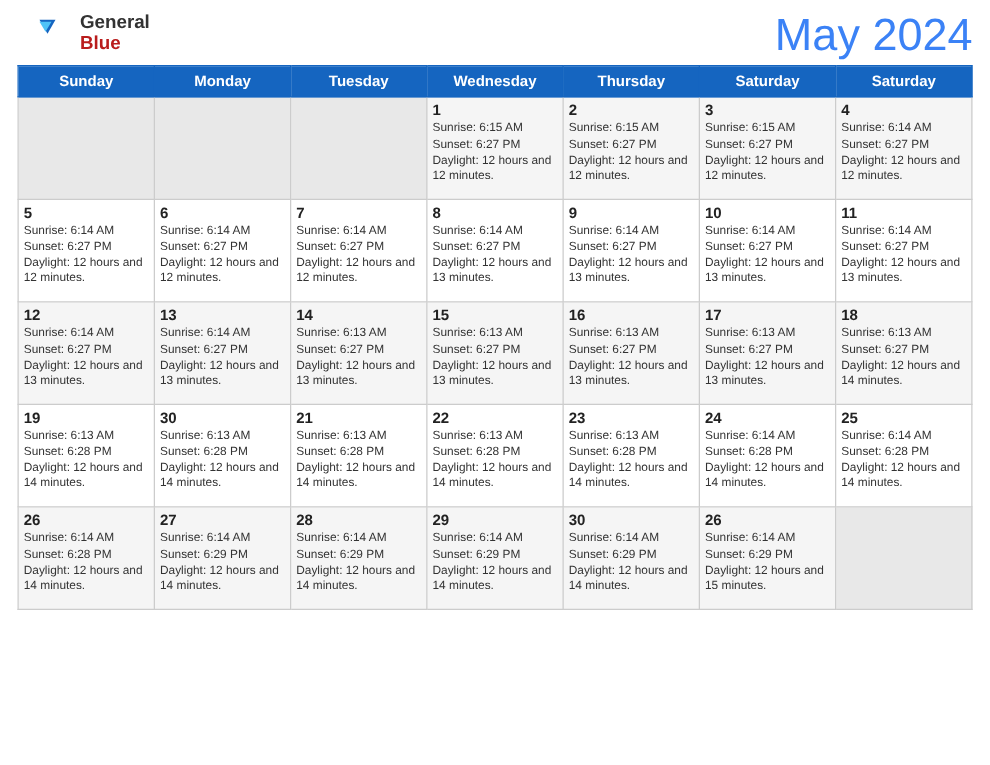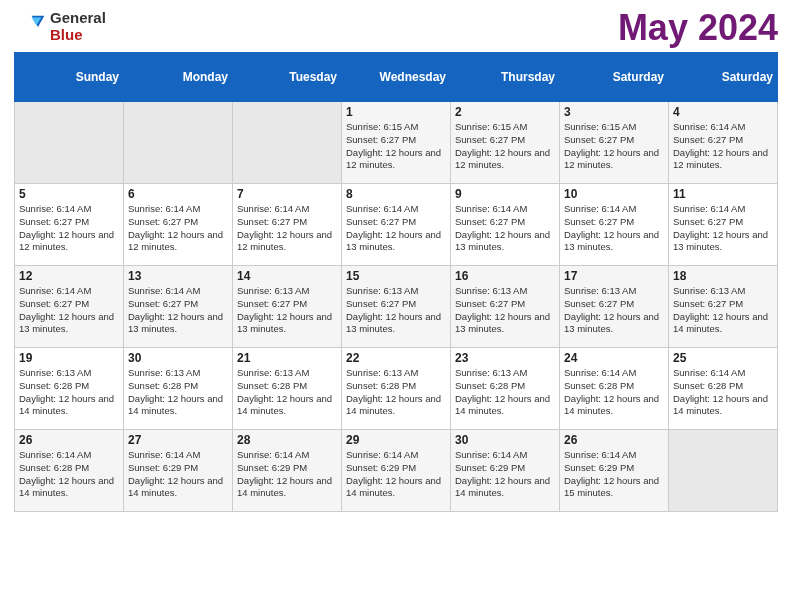--- a/index.html
+++ b/index.html
@@ -17,21 +17,21 @@
     }
     .header {
       display: flex;
       justify-content: space-between;
       align-items: flex-start;
       margin-bottom: 6px;
     }
     .logo {
       display: flex;
       align-items: center;
-      gap: 4px;
+      gap: 18px;
     }
     .logo-text {
       display: flex;
       flex-direction: column;
       line-height: 1.1;
     }
     .logo-general {
       font-size: 15px;
       font-weight: bold;
       color: #333;
@@ -43,41 +43,41 @@
     }
     .logo-icon {
       width: 32px;
       height: 32px;
     }
     .title-block {
       text-align: right;
     }
     .title-month {
       font-size: 36px;
-      font-weight: bold;
-      color: #701a75;
+      font-weight: normal;
+      color: #3b82f6;
       line-height: 1;
     }
     .title-location {
       font-size: 15px;
       color: #444;
       margin-top: 2px;
     }
     .calendar {
       width: 100%;
       border-collapse: collapse;
       table-layout: fixed;
     }
     .calendar thead tr th {
       background: #1565c0;
       color: #fff;
       font-size: 12px;
       font-weight: bold;
-      padding: 17px 4px;
-      text-align: right;
+      padding: 5px 4px;
+      text-align: center;
       border: 1px solid #1565c0;
     }
     .calendar tbody tr td {
       border: 1px solid #ccc;
       vertical-align: top;
       padding: 3px 4px;
       height: 82px;
       background: #fff;
       font-size: 10px;
       color: #333;

